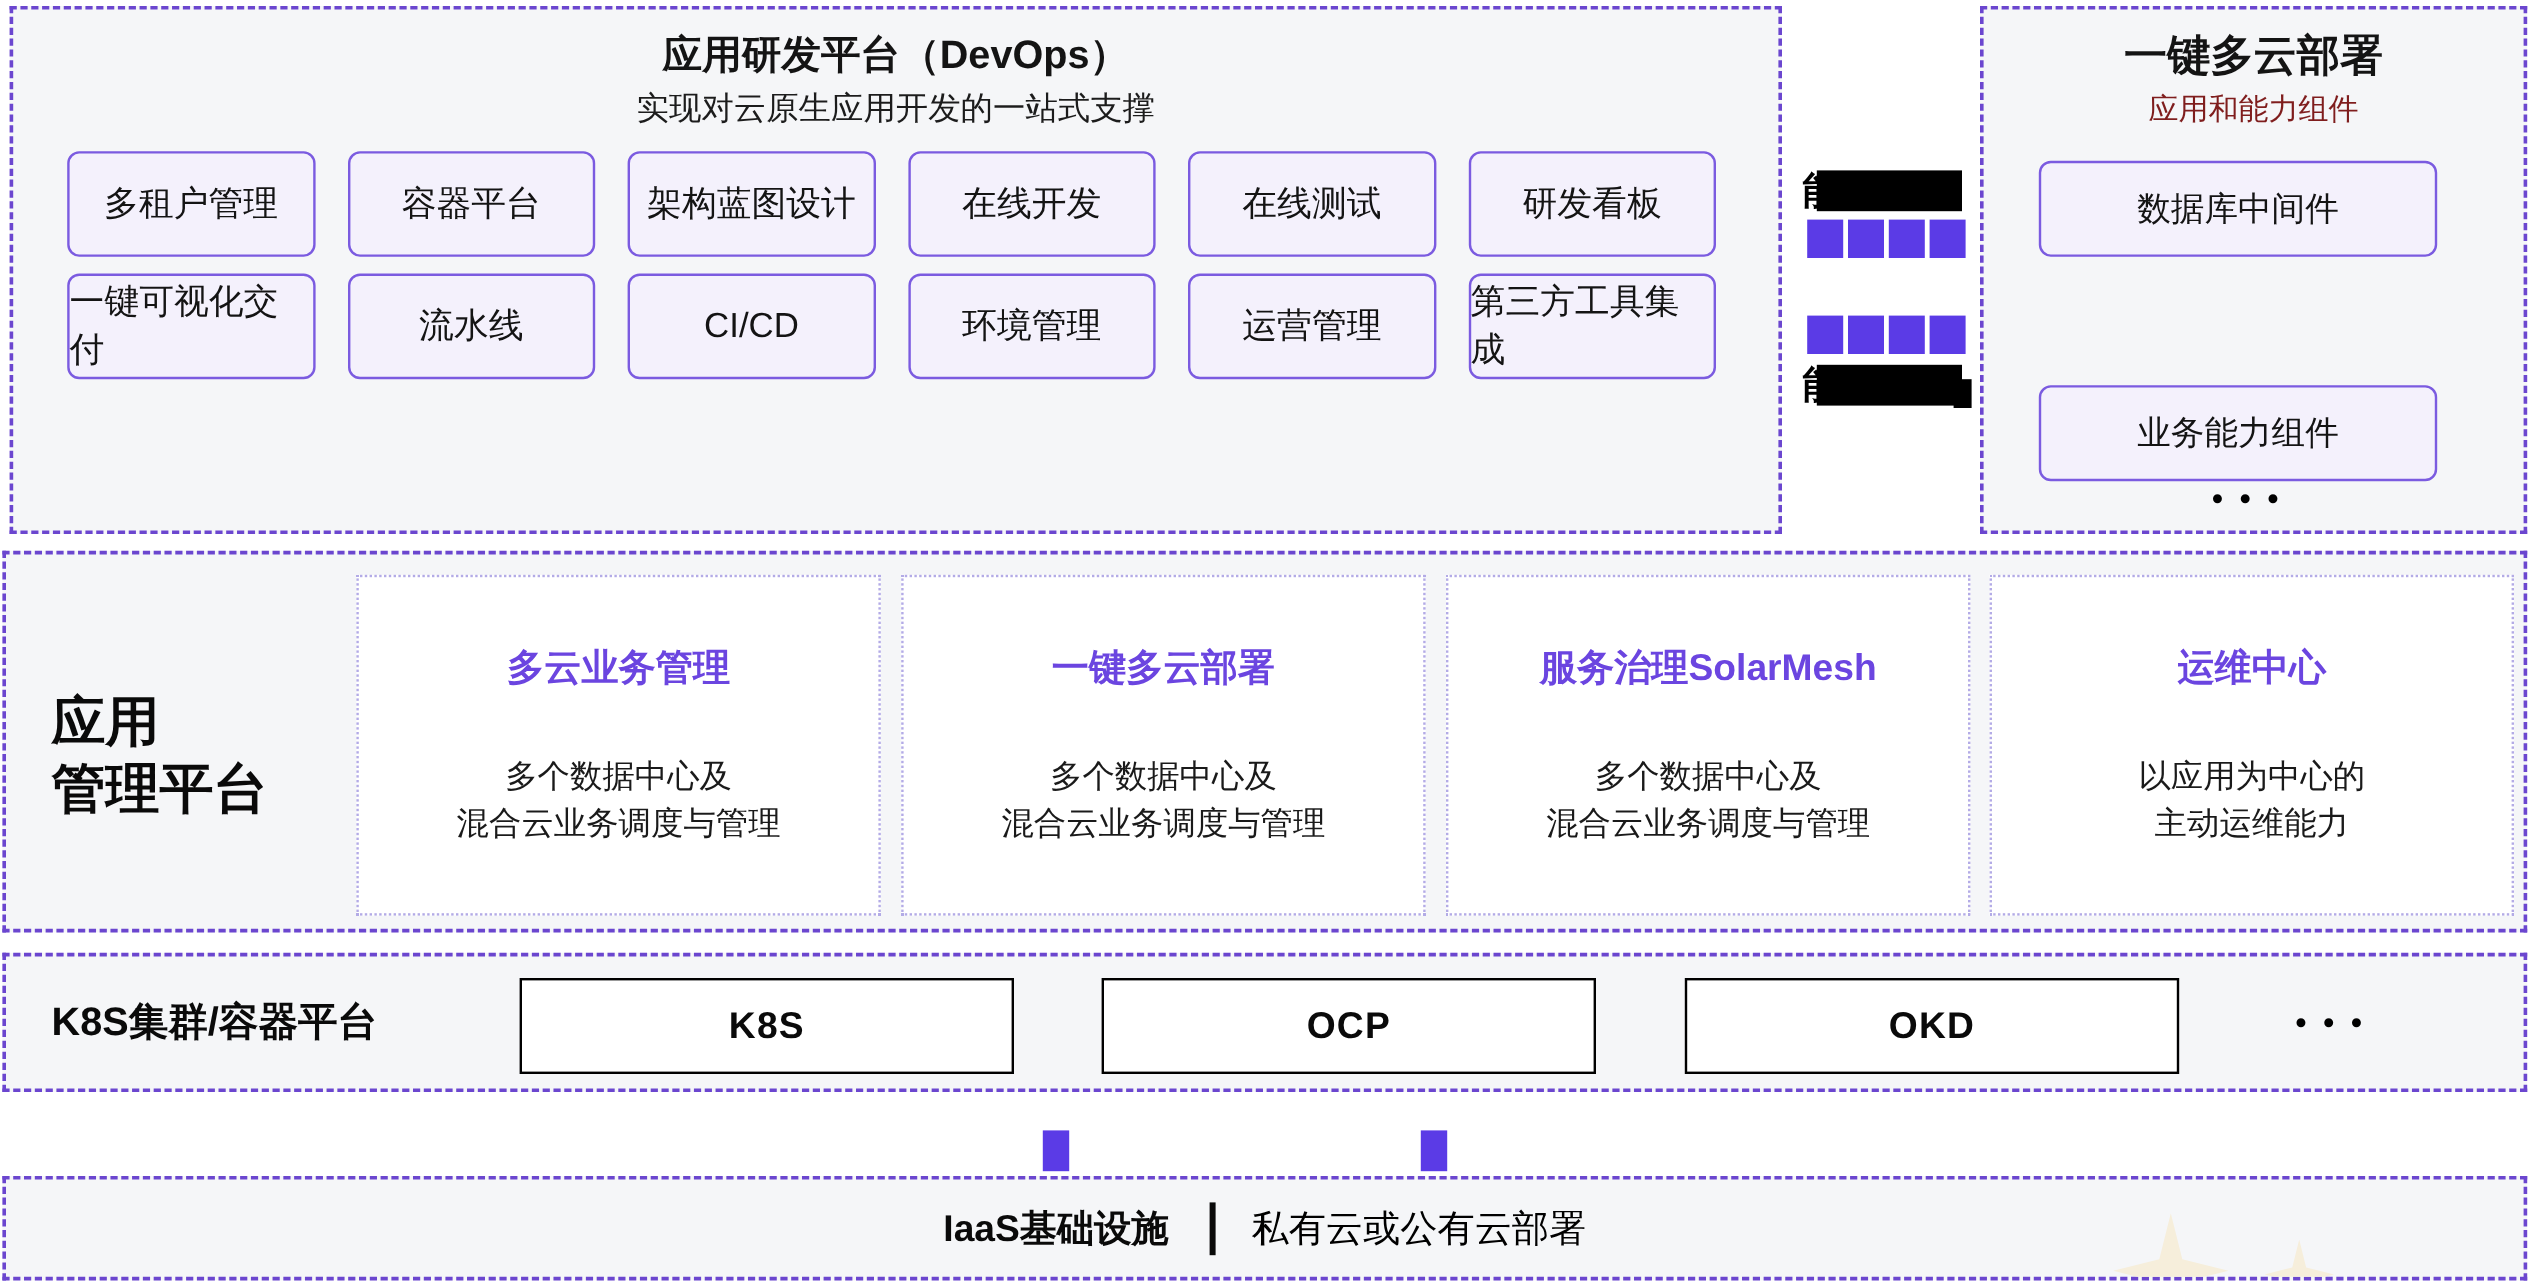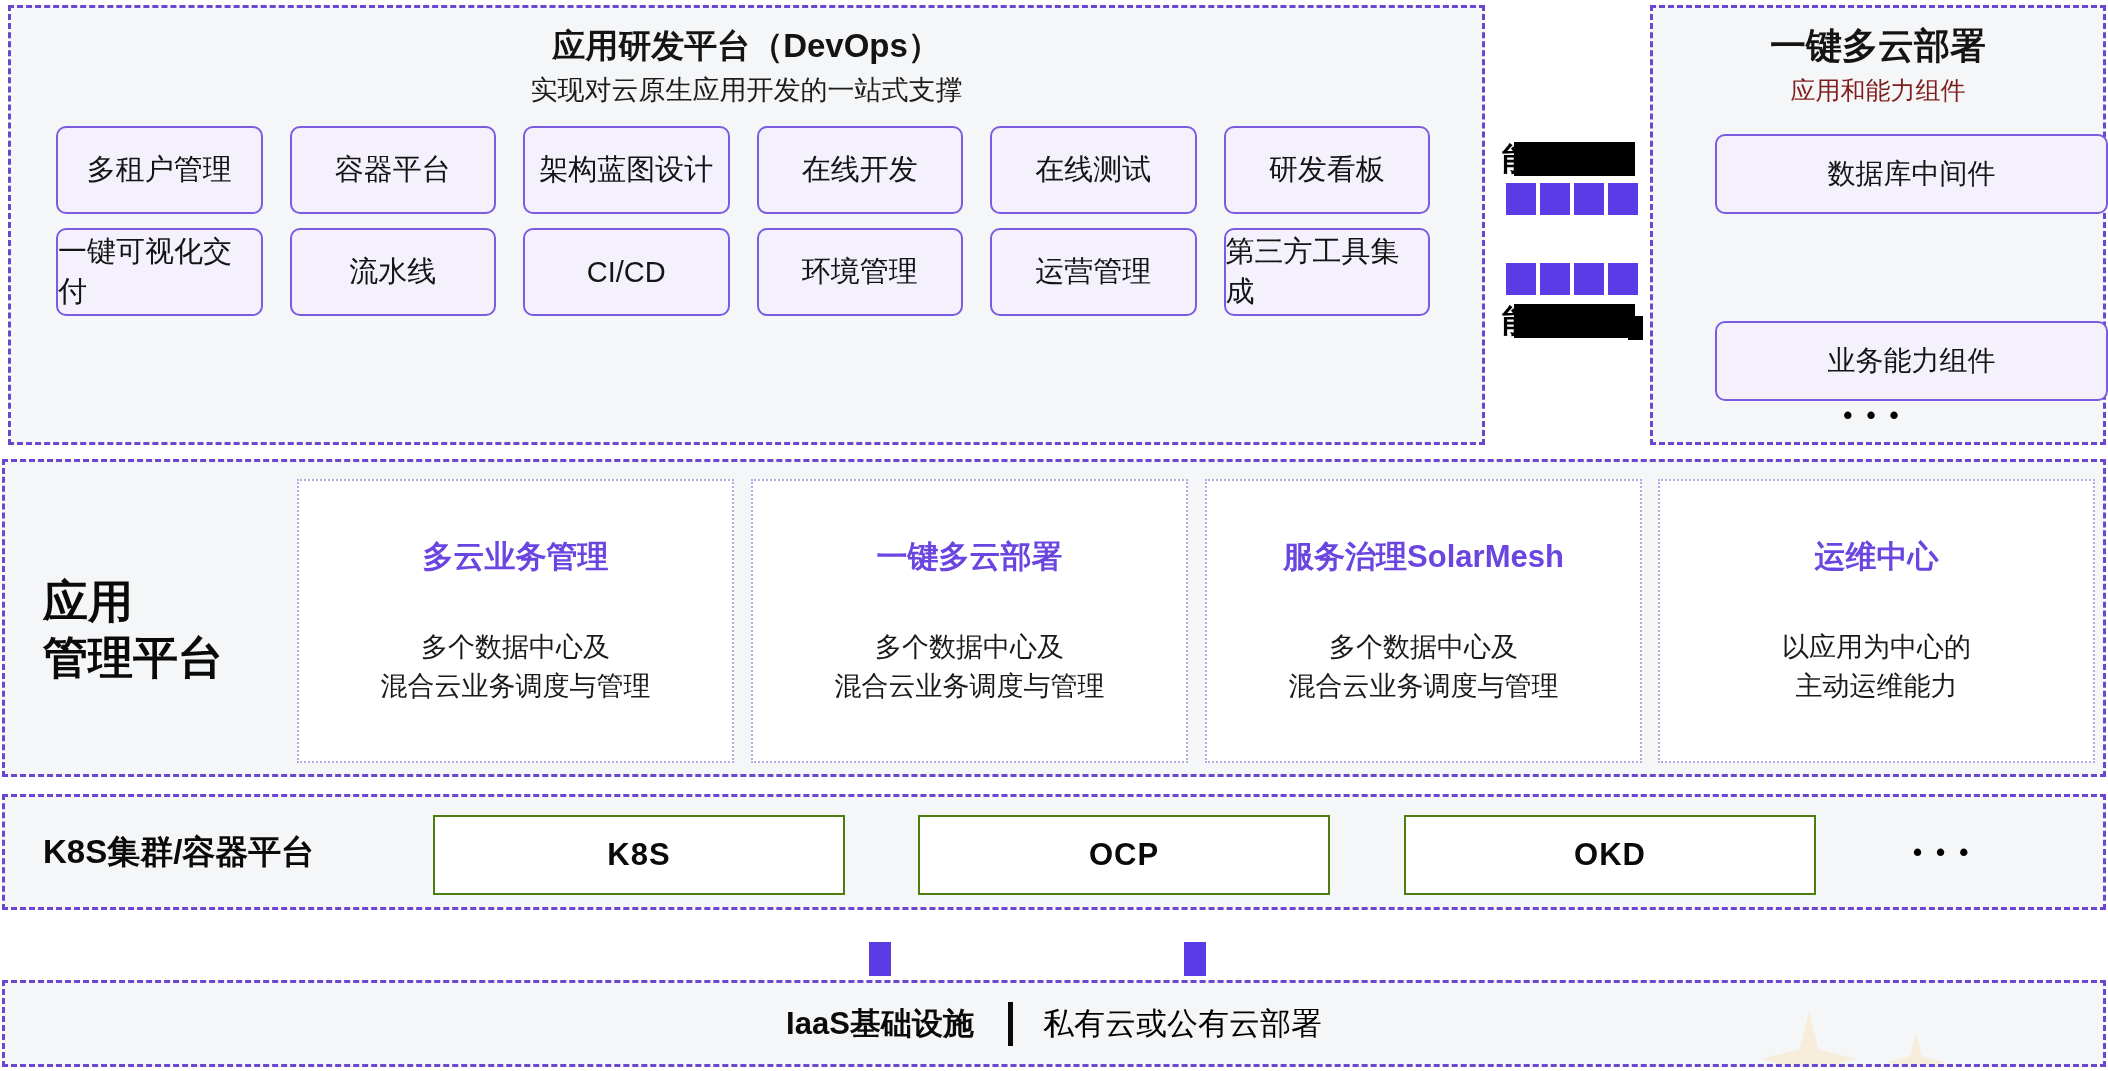--- a/index.html
+++ b/index.html
@@ -26,38 +26,38 @@
   
   .redact-char{position:absolute;font-size:32px;font-weight:bold;color:#000;line-height:34px;}
   .redact-bar{position:absolute;background:#000;height:34px;}
   .sq-row{position:absolute;display:flex;gap:4px;}
   .sq{width:30px;height:32px;background:#5b3be6;}
   .mini-sq{position:absolute;background:#5b3be6;}
   
   #assets{left:1650px;top:5px;width:456px;height:440px;}
   #assets .title{position:absolute;left:0;right:0;top:14px;font-size:36px;font-weight:bold;text-align:center;}
   #assets .subtitle{position:absolute;left:0;right:0;top:66px;font-size:25px;text-align:center;color:#7f1d1d;}
-  #assets .item{position:absolute;left:62px;width:393px;height:80px;font-size:28px;}
+  #assets .item{position:absolute;left:46px;width:332px;height:80px;font-size:28px;}
   #assets .dots{position:absolute;left:0;right:0;top:392px;text-align:center;font-size:26px;font-weight:bold;letter-spacing:14px;color:#000;}
   
   #mgmt{left:2px;top:459px;width:2104px;height:318px;}
   #mgmt .band-label{position:absolute;left:38px;top:50%;transform:translateY(-50%);font-size:45px;font-weight:800;line-height:1.25;color:#0a0a0a;margin-top:12px;}
   .mcard{
     position:absolute;top:17px;height:284px;width:437px;background:#ffffff;
     border:2px dotted #b3abe6;box-sizing:border-box;
     display:flex;flex-direction:column;align-items:center;justify-content:center;
   }
   .mcard .mtitle{font-size:31px;font-weight:bold;color:#6b45e0;margin-bottom:50px;}
   .mcard .mdesc{font-size:27px;line-height:1.45;color:#1a1a1a;text-align:center;}
   
   #k8s{left:2px;top:794px;width:2104px;height:116px;}
   #k8s .band-label{position:absolute;left:38px;top:50%;transform:translateY(-50%);font-size:33px;font-weight:800;color:#0a0a0a;}
   .kbox{
     position:absolute;top:18px;height:80px;width:412px;background:#ffffff;
-    border:2px solid #4d7c0f;box-sizing:border-box;
+    border:2px solid #000000;box-sizing:border-box;
     display:flex;align-items:center;justify-content:center;
     font-size:31px;font-weight:bold;letter-spacing:1px;color:#0a0a0a;
   }
   #k8s .dots{position:absolute;left:1908px;top:50%;transform:translateY(-50%);font-size:26px;font-weight:bold;letter-spacing:14px;color:#000;}
   
   #iaas{left:2px;top:980px;width:2104px;height:87px;overflow:hidden;}
   #iaas .row{position:absolute;left:0;right:0;top:0;bottom:0;display:flex;align-items:center;justify-content:center;}
   #iaas .ilabel{font-size:31px;font-weight:800;color:#0a0a0a;}
   #iaas .divider{width:5px;height:44px;background:#0a0a0a;margin:0 30px 0 34px;}
   #iaas .idesc{font-size:31px;color:#000000;}

